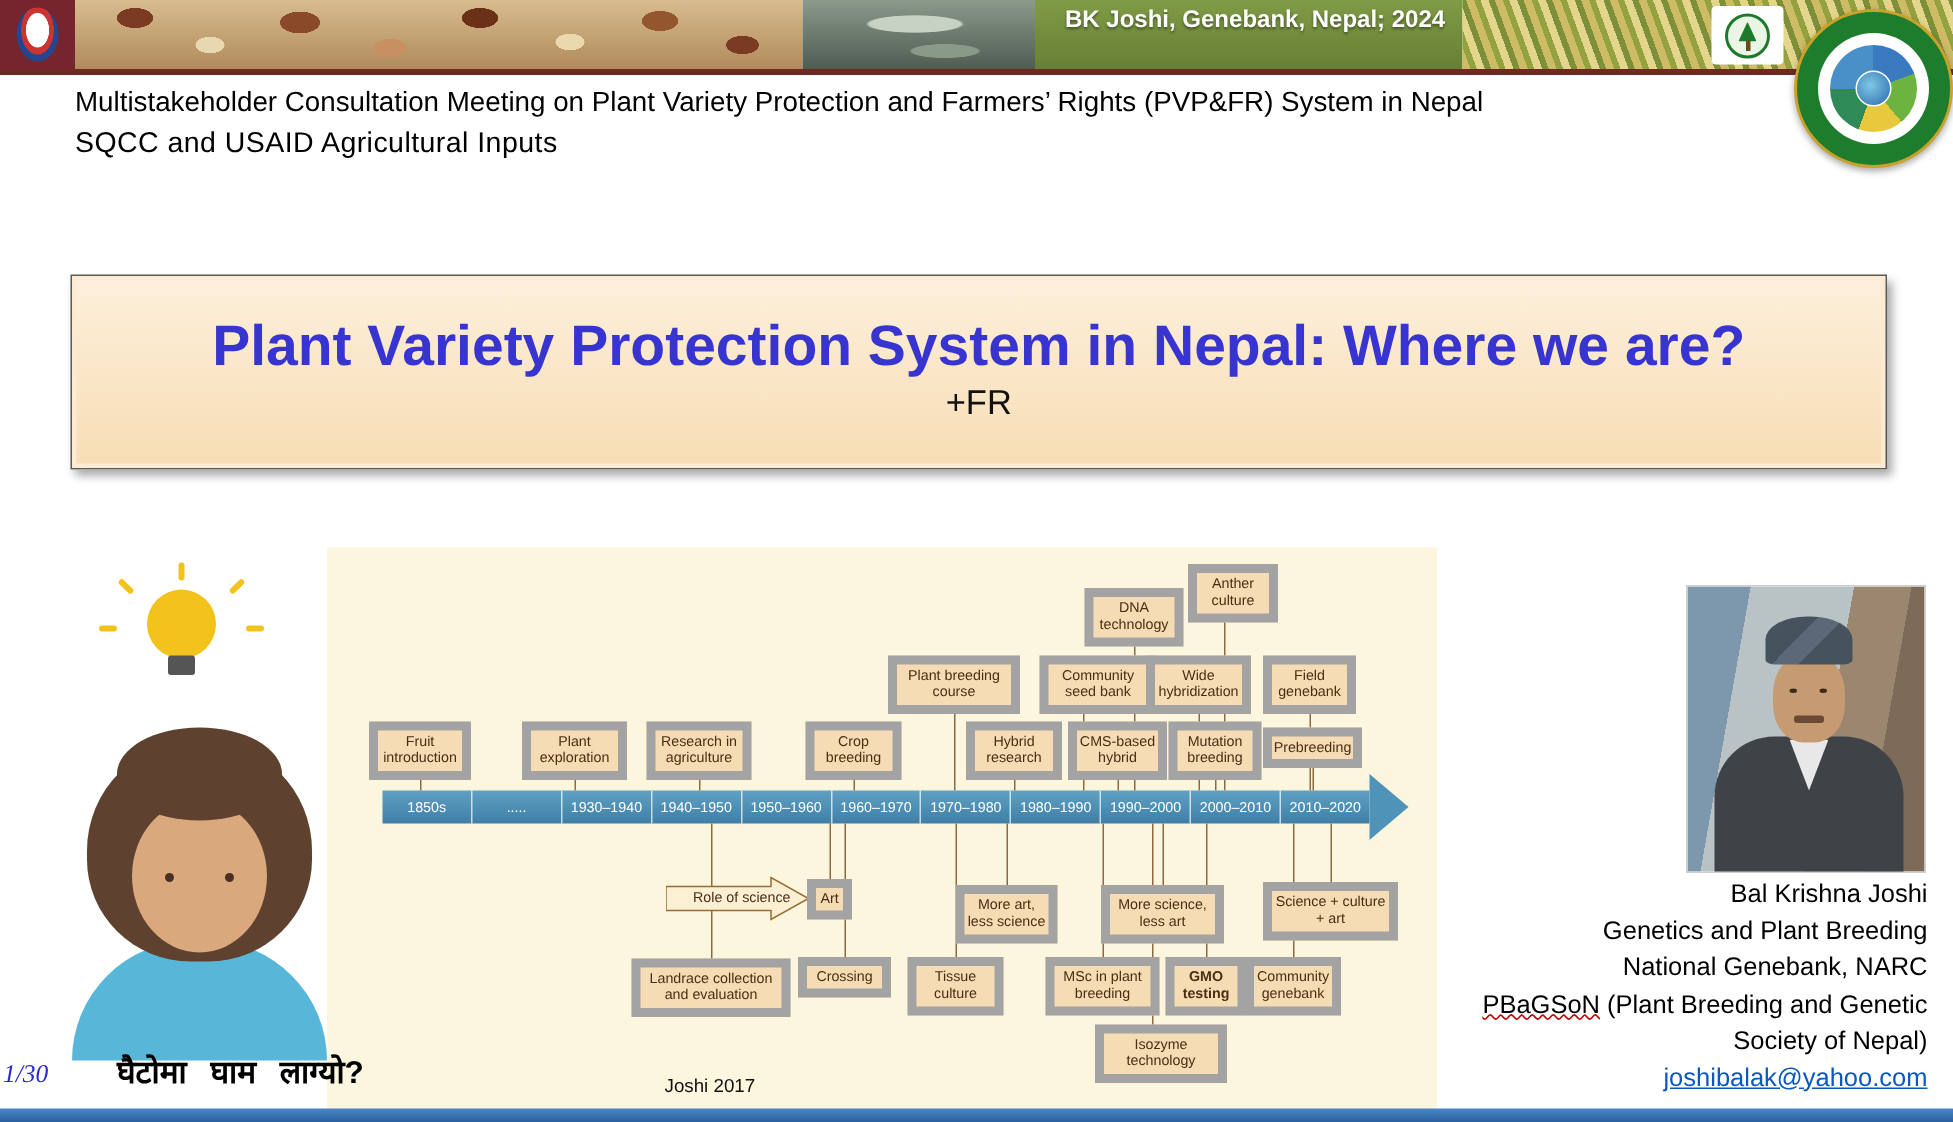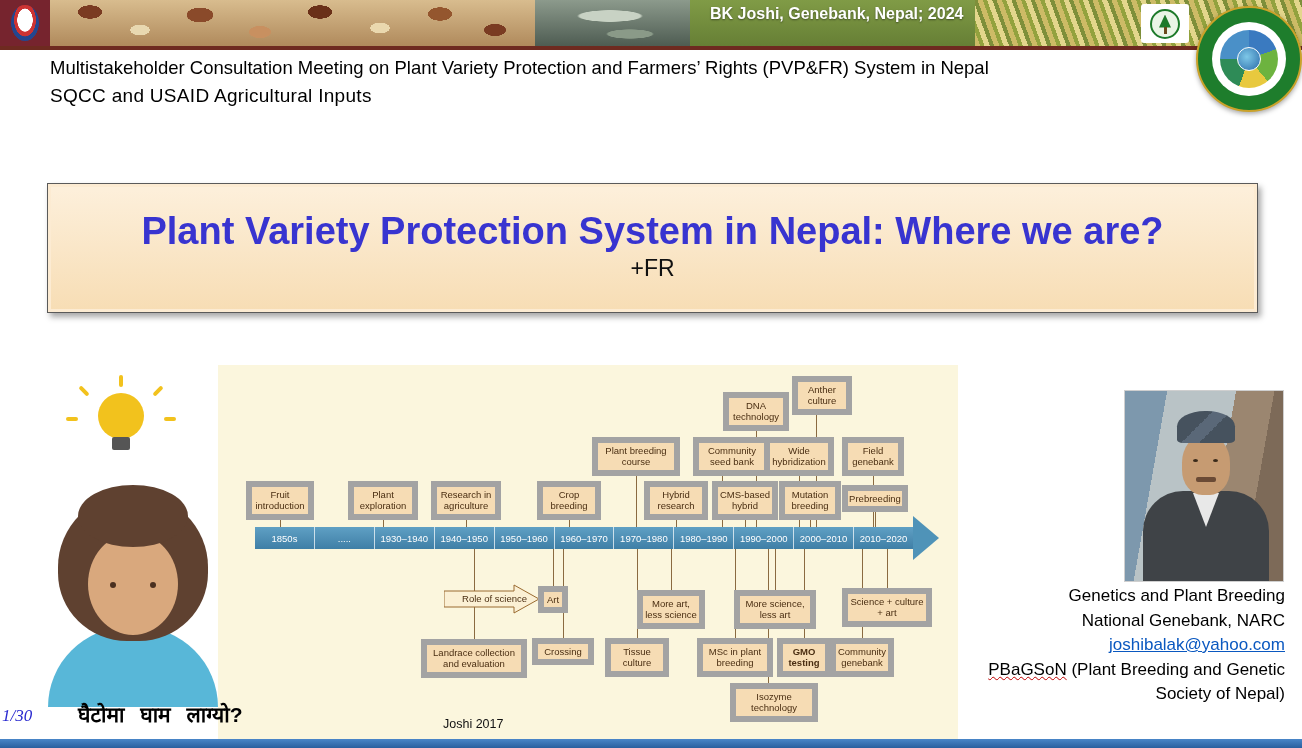--- a/index.html
+++ b/index.html
@@ -263,23 +263,24 @@
     <div class="p-body"></div>
     <div class="p-shirt"></div>
     <div class="p-face"></div>
     <div class="p-topi"></div>
     <div class="p-eye p-eye-l"></div>
     <div class="p-eye p-eye-r"></div>
     <div class="p-stache"></div>
   </div>
 
   <div class="speaker-info">
+    <div>Bal Krishna Joshi</div>
     <div>Genetics and Plant Breeding</div>
     <div>National Genebank, NARC</div>
+    <div><span class="spell-error">PBaGSoN</span><span> (Plant Breeding and Genetic Society of Nepal)</span></div>
     <div><span class="email-link">joshibalak@yahoo.com</span></div>
-    <div><span class="spell-error">PBaGSoN</span><span> (Plant Breeding and Genetic Society of Nepal)</span></div>
   </div>
 
   <div class="slide-number">1/30</div>
   <div class="nepali-text">घैटोमा घाम लाग्यो?</div>
   <div class="bottom-bar"></div>
 
 </div>
 
 </body></html>

